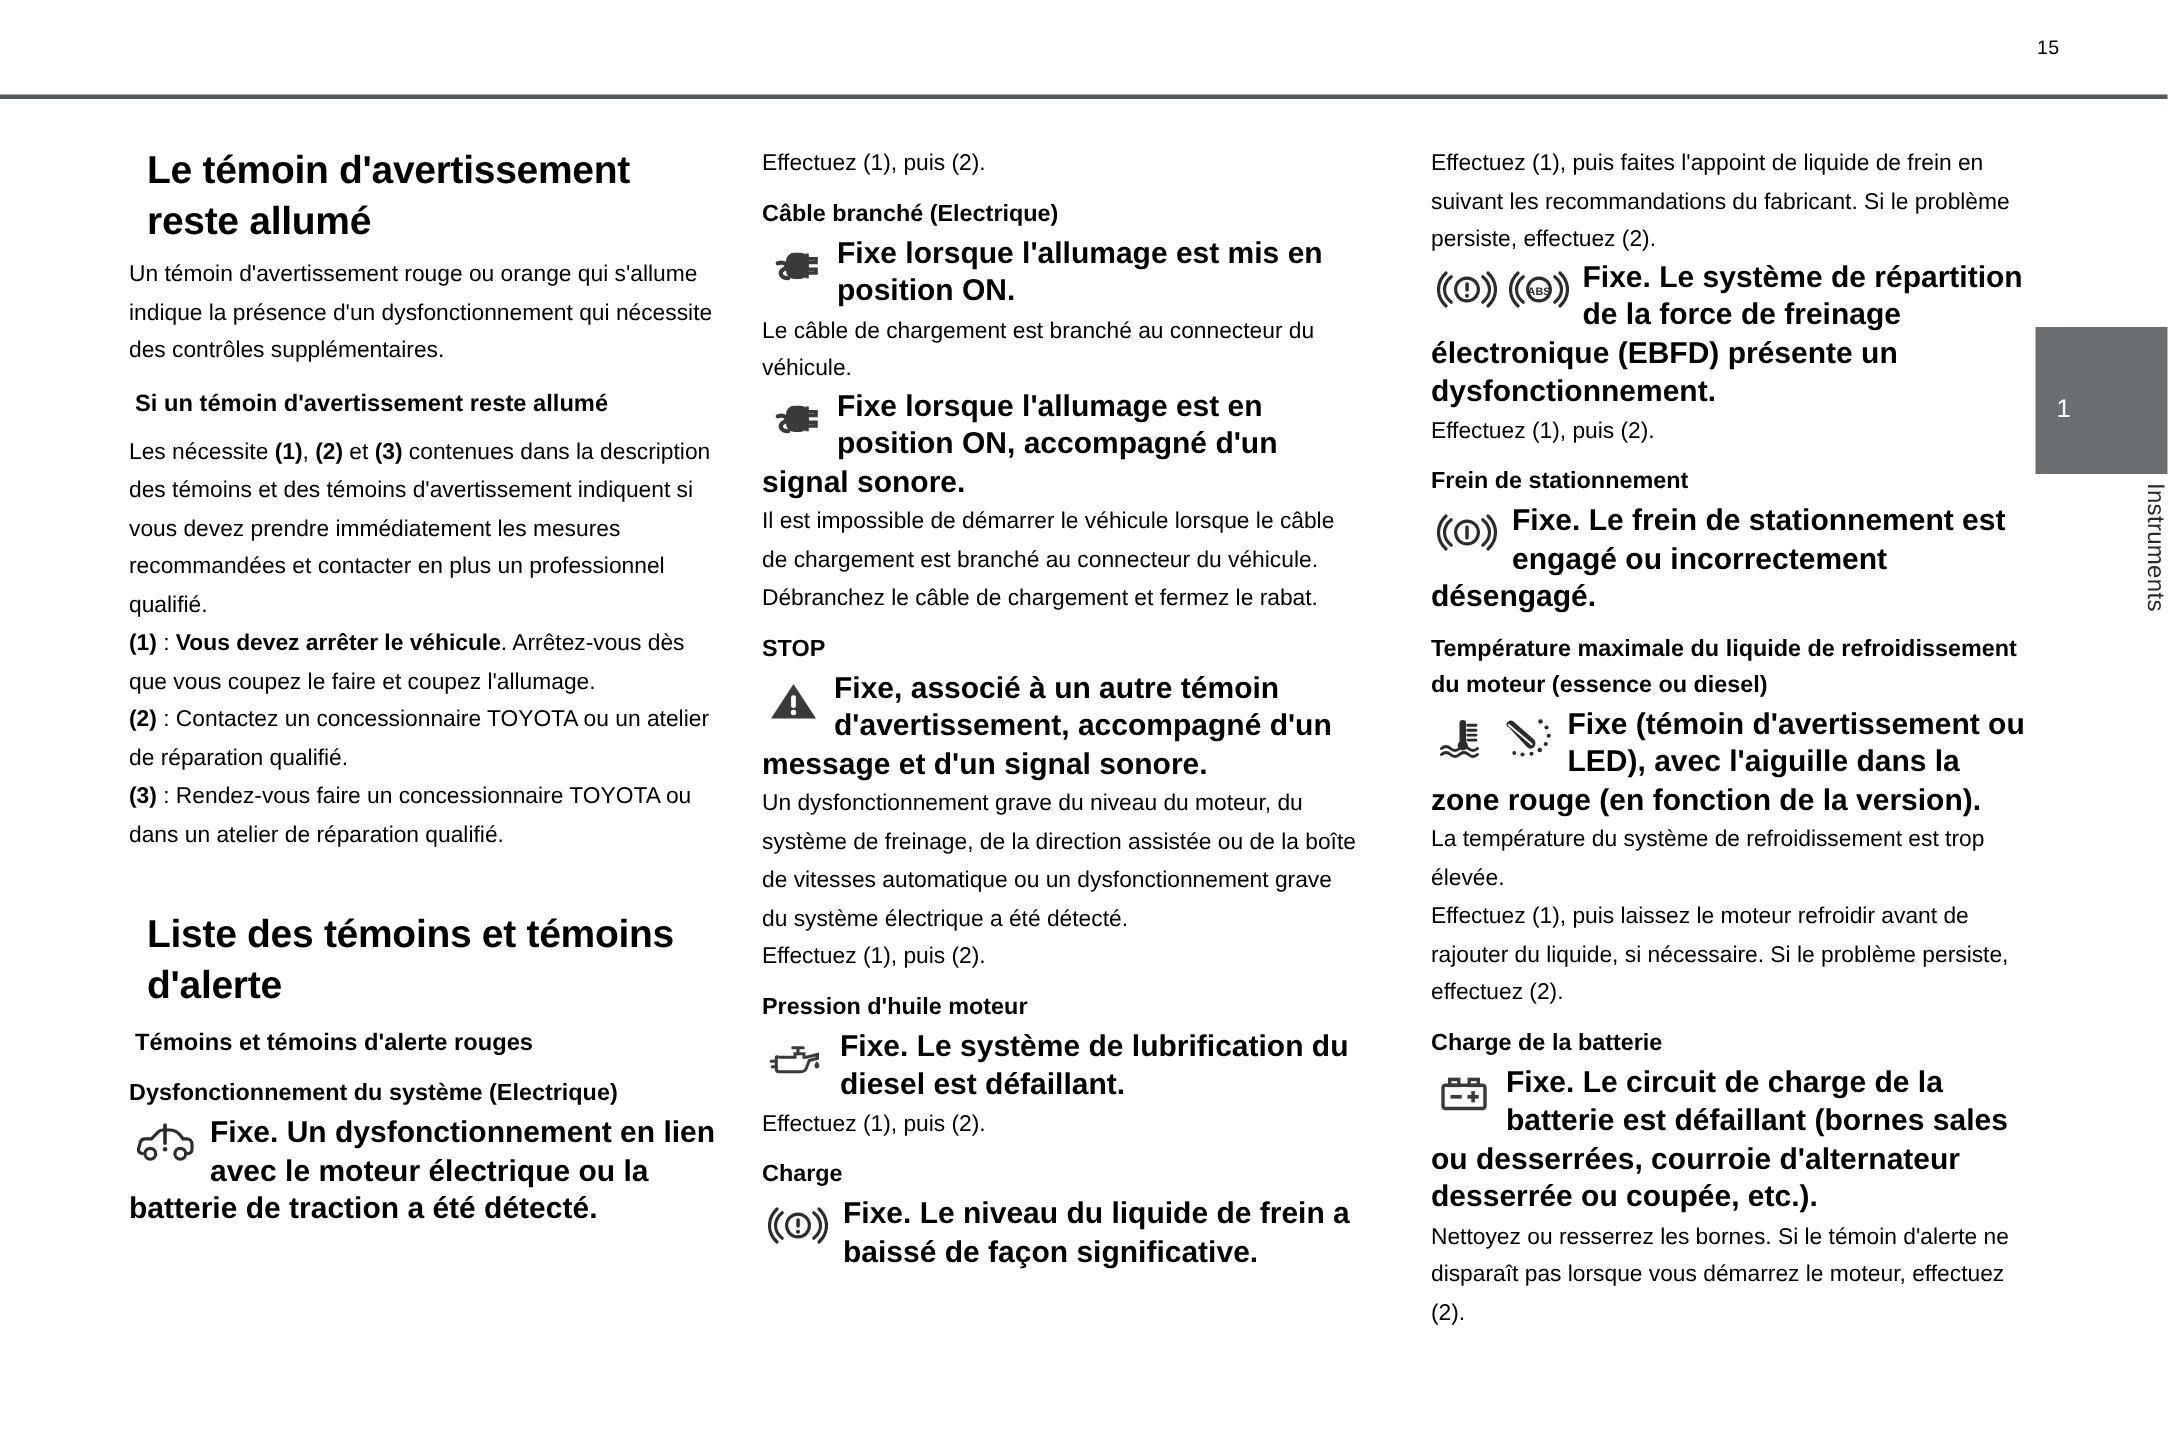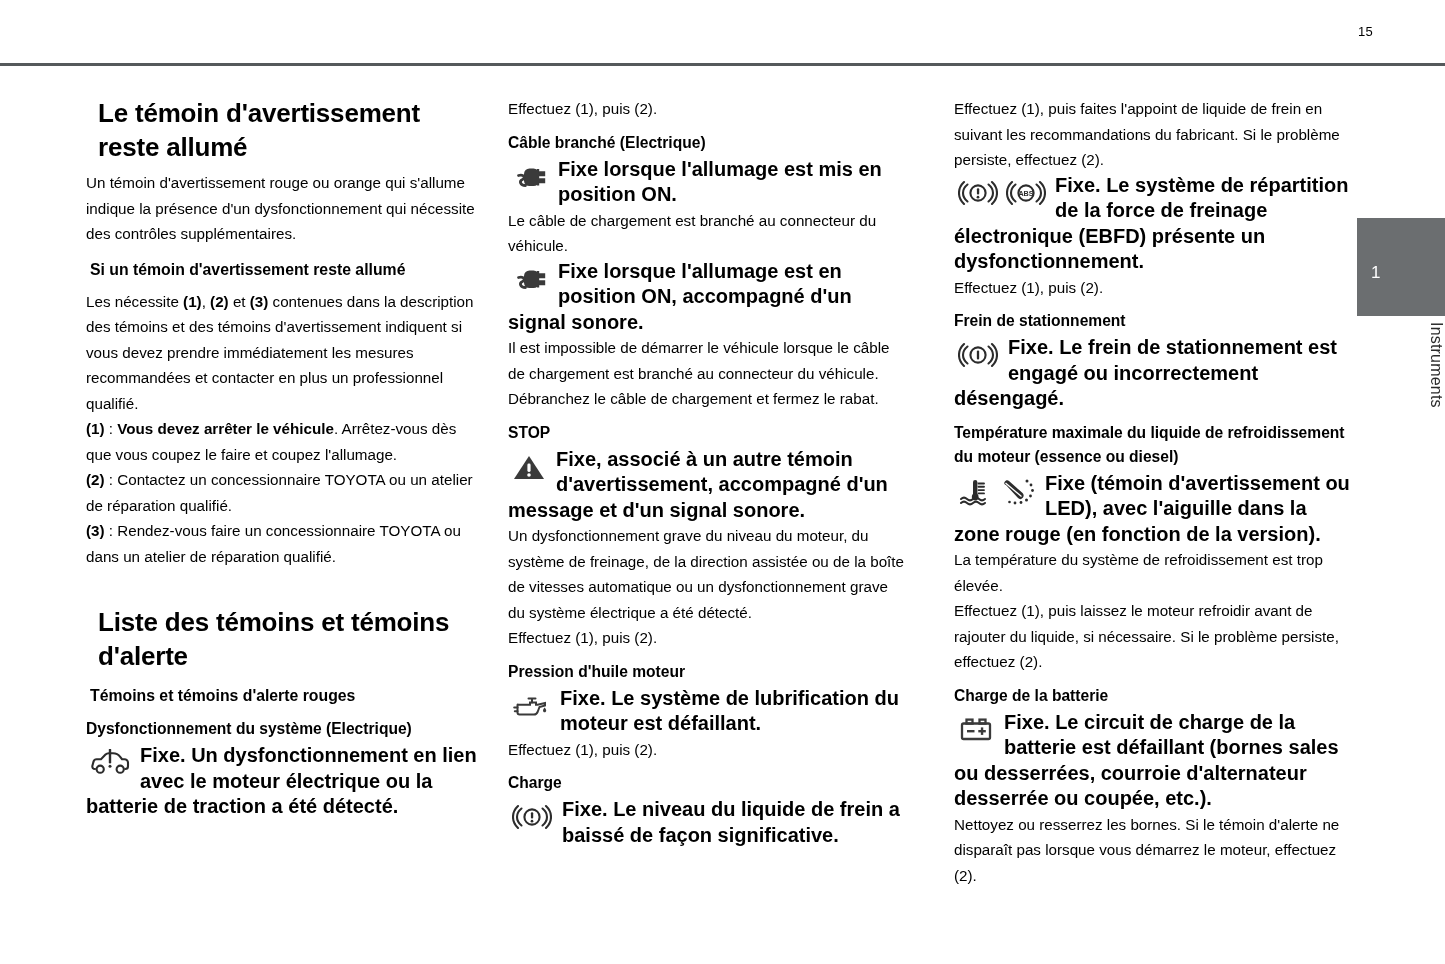--- a/index.html
+++ b/index.html
@@ -230,21 +230,21 @@
       <div class="tt-block clearfix">
         <span class="tt-icons">
           <svg class="icon" width="38" height="28" viewBox="0 0 38 28">
             <path d="M5.5 13 L5.5 20.5 C5.5 21.7 6.4 22.5 7.6 22.5 L22 22.5 C23.6 22.5 25 21.4 25.6 20 L27.5 15 L33 13.5 L33 11 L25.5 12.8 L24 12.8 L24 10.5 L18 10.5 L18 12.8 L7.5 12.8 C6.4 12.8 5.5 12 5.5 13 Z" fill="none" stroke="#3a3a3a" stroke-width="2"></path>
             <path d="M2.2 15.5 L5.5 15.5" stroke="#3a3a3a" stroke-width="2" stroke-linecap="round"></path>
             <path d="M2.8 19.2 L5.5 19.2" stroke="#3a3a3a" stroke-width="2" stroke-linecap="round"></path>
             <path d="M20 10.5 L20 6.5 L16.5 6.5 M20 6.5 L23.5 6.5" stroke="#3a3a3a" stroke-width="2" fill="none" stroke-linecap="round"></path>
             <path d="M31 18.5 C31 17 32.6 15.5 32.6 15.5 C32.6 15.5 34.2 17 34.2 18.5 C34.2 19.5 33.5 20.3 32.6 20.3 C31.7 20.3 31 19.5 31 18.5 Z" fill="#3a3a3a"></path>
           </svg>
         </span>
-        <p class="tt-text">Fixe. Le système de lubrification du moteur est défaillant.</p>
+        <p class="tt-text">Fixe. Le système de lubrification du diesel est défaillant.</p>
       </div>
       <p class="body">Effectuez (1), puis (2).</p>
 
       <h3 class="tell">Charge</h3>
       <div class="tt-block clearfix">
         <span class="tt-icons">
           <svg class="icon" width="40" height="28" viewBox="0 0 40 28">
             <circle cx="20" cy="14" r="7.6" fill="none" stroke="#2c2c2c" stroke-width="2.1"></circle>
             <rect x="18.9" y="9.2" width="2.3" height="6.2" rx="1" fill="#2c2c2c"></rect>
             <circle cx="20" cy="18.2" r="1.35" fill="#2c2c2c"></circle>

